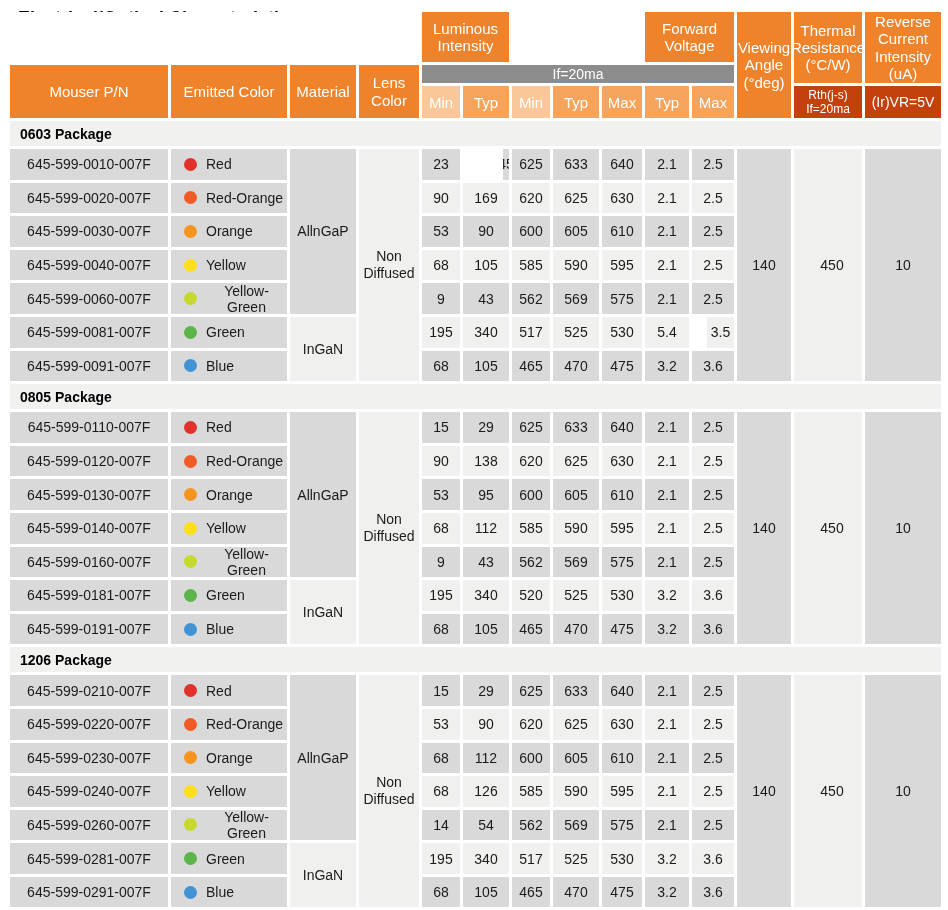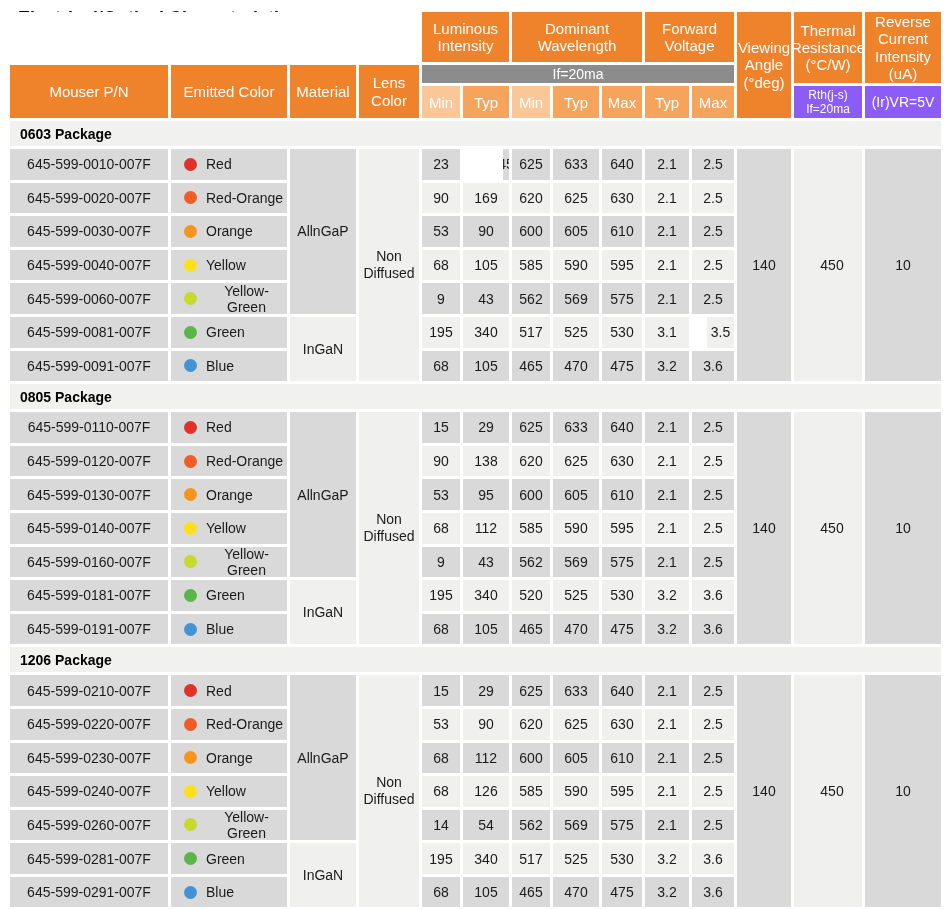--- a/index.html
+++ b/index.html
@@ -5,41 +5,40 @@
   html,body{margin:0;padding:0;background:#fff;}
   body{font-family:"Liberation Sans","DejaVu Sans",sans-serif;color:#1b1b1b;}
   #stage{position:relative;width:948px;height:910px;background:#fff;overflow:hidden;}
   #page-title{position:absolute;left:18px;top:8px;font-size:18px;font-weight:bold;color:#000;letter-spacing:0;}
   #grid{position:absolute;left:10px;top:12px;display:grid;gap:3px;background:#fff;}
   .cell{display:flex;align-items:center;justify-content:center;text-align:center;overflow:hidden;}
   .hdr{background:#EF832B;color:#fff;font-size:15px;line-height:1.15;padding:2px 1px;}
   .cond-bar{background:#8C8C8C;color:#fff;font-size:14px;}
   .sub-min{background:#FAC798;color:#fff;font-size:15px;}
   .sub-typ{background:#F6A45C;color:#fff;font-size:15px;}
-  .gray-sub{background:#8b5cf6;color:#fff;font-size:12px;line-height:1.2;}
+  .gray-sub{background:#c2410c;color:#fff;font-size:12px;line-height:1.2;}
   .section-band{background:#F1F1F0;justify-content:flex-start;padding-left:10px;font-weight:bold;font-size:14px;color:#000;}
   .pn{background:#D9D9D9;font-size:14px;}
   .emit{background:#D9D9D9;justify-content:flex-start;padding-left:13px;font-size:14px;gap:9px;}
   .dot{width:13px;height:13px;border-radius:50%;flex:0 0 auto;}
   .mat-dark{background:#D9D9D9;font-size:14px;}
   .mat-light{background:#F0F0EF;font-size:14px;}
   .lens{background:#F0F0EF;font-size:14px;line-height:1.25;}
   .val-dark{background:#D9D9D9;font-size:14px;}
   .val-light{background:#F0F0EF;font-size:14px;}
   .span-dark{background:#D9D9D9;font-size:14px;}
   .span-light{background:#F0F0EF;font-size:14px;padding-left:8px;}
 </style>
 </head>
 <body>
 
 <div id="stage">
   <div id="page-title">Electrical/Optical Characteristics</div>
   <div id="grid" style="grid-template-columns: 158px 116px 66px 60px 38px 46px 38px 46px 40px 44px 42px 54px 68px 76px; grid-template-rows: 50px 18px 32px 25px 30.6px 30.6px 30.6px 30.6px 30.6px 30.6px 30.6px 25px 30.6px 30.6px 30.6px 30.6px 30.6px 30.6px 30.6px 25px 30.6px 30.6px 30.6px 30.6px 30.6px 30.6px 30.6px;">
       <div class="cell hdr" style="grid-area: 1 / 5 / 2 / 7;">Luminous Intensity</div>
-      <div class="cell hdr" style="grid-area: 1 / 7 / 2 / 10;">Dominant Wavelength</div>
       <div class="cell hdr" style="grid-area: 1 / 10 / 2 / 12;">Forward Voltage</div>
       <div class="cell cond-bar" style="grid-area: 2 / 5 / 3 / 12;">If=20ma</div>
       <div class="cell sub-min" style="grid-area: 3 / 5 / 4 / 6;">Min</div>
       <div class="cell sub-typ" style="grid-area: 3 / 6 / 4 / 7;">Typ</div>
       <div class="cell sub-min" style="grid-area: 3 / 7 / 4 / 8;">Min</div>
       <div class="cell sub-typ" style="grid-area: 3 / 8 / 4 / 9;">Typ</div>
       <div class="cell sub-typ" style="grid-area: 3 / 9 / 4 / 10;">Max</div>
       <div class="cell sub-typ" style="grid-area: 3 / 10 / 4 / 11;">Typ</div>
       <div class="cell sub-typ" style="grid-area: 3 / 11 / 4 / 12;">Max</div>
       <div class="cell hdr" style="grid-area: 2 / 1 / 4 / 2;">Mouser P/N</div>
@@ -126,21 +125,21 @@
       <div class="cell pn" style="grid-area: 10 / 1 / 11 / 2;">645-599-0081-007F</div>
       <div class="cell emit" style="grid-area: 10 / 2 / 11 / 3;">
         <span class="dot" style="background: rgb(92, 181, 75);"></span>
         <span>Green</span>
       </div>
       <div class="cell val-light" style="grid-area: 10 / 5 / 11 / 6;">195</div>
       <div class="cell val-light" style="grid-area: 10 / 6 / 11 / 7;">340</div>
       <div class="cell val-light" style="grid-area: 10 / 7 / 11 / 8;">517</div>
       <div class="cell val-light" style="grid-area: 10 / 8 / 11 / 9;">525</div>
       <div class="cell val-light" style="grid-area: 10 / 9 / 11 / 10;">530</div>
-      <div class="cell val-light" style="grid-area: 10 / 10 / 11 / 11;">3.1</div>
+      <div class="cell val-light" style="grid-area: 10 / 10 / 11 / 11;">5.4</div>
       <div class="cell val-light" style="grid-area: 10 / 11 / 11 / 12; margin-left: 15px;">3.5</div>
       <div class="cell pn" style="grid-area: 11 / 1 / 12 / 2;">645-599-0091-007F</div>
       <div class="cell emit" style="grid-area: 11 / 2 / 12 / 3;">
         <span class="dot" style="background: rgb(66, 146, 214);"></span>
         <span>Blue</span>
       </div>
       <div class="cell val-dark" style="grid-area: 11 / 5 / 12 / 6;">68</div>
       <div class="cell val-dark" style="grid-area: 11 / 6 / 12 / 7;">105</div>
       <div class="cell val-dark" style="grid-area: 11 / 7 / 12 / 8;">465</div>
       <div class="cell val-dark" style="grid-area: 11 / 8 / 12 / 9;">470</div>

